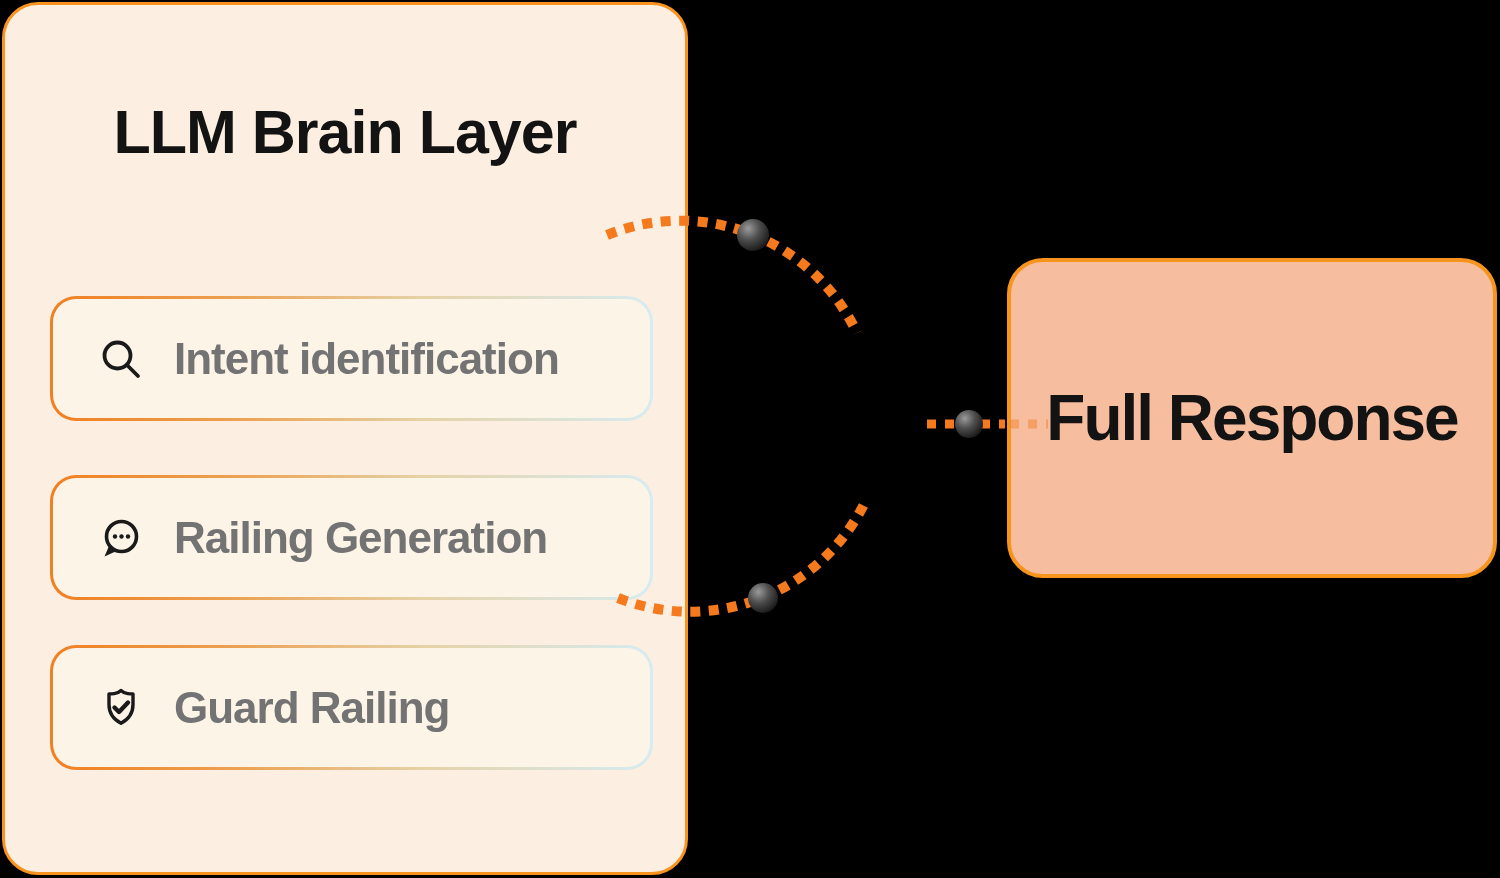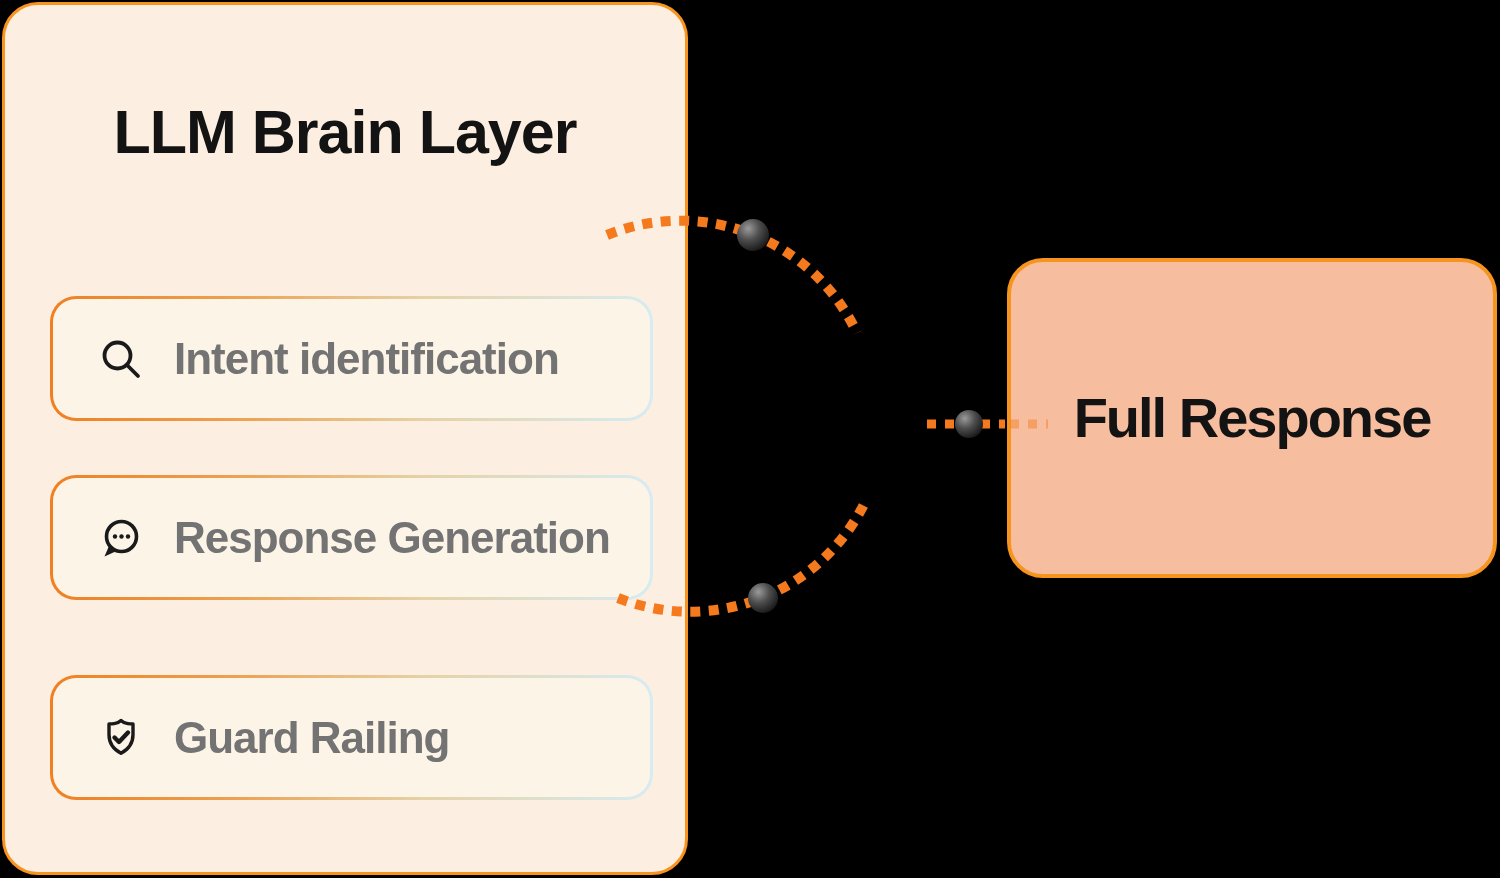--- a/index.html
+++ b/index.html
@@ -48,21 +48,21 @@
     left: 45px;
     width: 603px;
     height: 125px;
     border-radius: 26px;
     padding: 3px;
     box-sizing: border-box;
     background: linear-gradient(90deg, #F07F21 0%, #ECA050 30%, #E5D2A6 62%, #D6ECF2 100%);
   }
   .feature-item.pos-1 { top: 291px; }
   .feature-item.pos-2 { top: 470px; }
-  .feature-item.pos-3 { top: 670px; text-align: center; }
+  .feature-item.pos-3 { top: 640px; text-align: center; }
   .feature-inner {
     width: 100%;
     height: 100%;
     border-radius: 23px;
     background: #FDF4E8;
     display: flex;
     align-items: center;
     padding-left: 45px;
     box-sizing: border-box;
   }
@@ -92,21 +92,21 @@
     box-sizing: border-box;
     background: #F7BD9F;
     border: 4px solid #F7941E;
     border-radius: 36px;
     display: flex;
     flex-direction: column;
     align-items: center;
     justify-content: center;
   }
   .right-panel-title {
-    font-size: 56px;
+    font-size: 64px;
     font-weight: bold;
     letter-spacing: -2px;
     line-height: 1.22;
     color: #131313;
     text-align: center;
     white-space: nowrap;
   }
 
   
   .overlay {
@@ -155,21 +155,21 @@
       <div class="feature-inner">
         <span class="feature-icon">
           <svg viewBox="0 0 46 46" fill="none" stroke="currentColor">
             <circle cx="23.5" cy="21.5" r="15" stroke-width="3.6"></circle>
             <path d="M11 31 L6.5 41.5 L17.5 36.5 Z" fill="currentColor" stroke="none"></path>
             <circle cx="17" cy="21.5" r="2.2" fill="currentColor" stroke="none"></circle>
             <circle cx="23.5" cy="21.5" r="2.2" fill="currentColor" stroke="none"></circle>
             <circle cx="30" cy="21.5" r="2.2" fill="currentColor" stroke="none"></circle>
           </svg>
         </span>
-        <span class="feature-label">Response Generation</span>
+        <span class="feature-label">Railing Generation</span>
       </div>
     </div>
 
     <div class="feature-item pos-3">
       <div class="feature-inner">
         <span class="feature-icon">
           <svg viewBox="0 0 46 46" fill="none" stroke="currentColor">
             <path d="M23 5.5 C24.6 7.1 27.2 8.2 29.8 8.6 C31.4 8.85 33.4 9 35 9 V19.5 C35 29 30 34.6 23 38.2 C16 34.6 11 29 11 19.5 V9 C12.6 9 14.6 8.85 16.2 8.6 C18.8 8.2 21.4 7.1 23 5.5 Z" stroke-width="3.4" stroke-linejoin="round"></path>
             <path d="M16.5 22.5 L21 27 L30 17.5" stroke-width="4.4" stroke-linecap="round" stroke-linejoin="round"></path>
           </svg>

